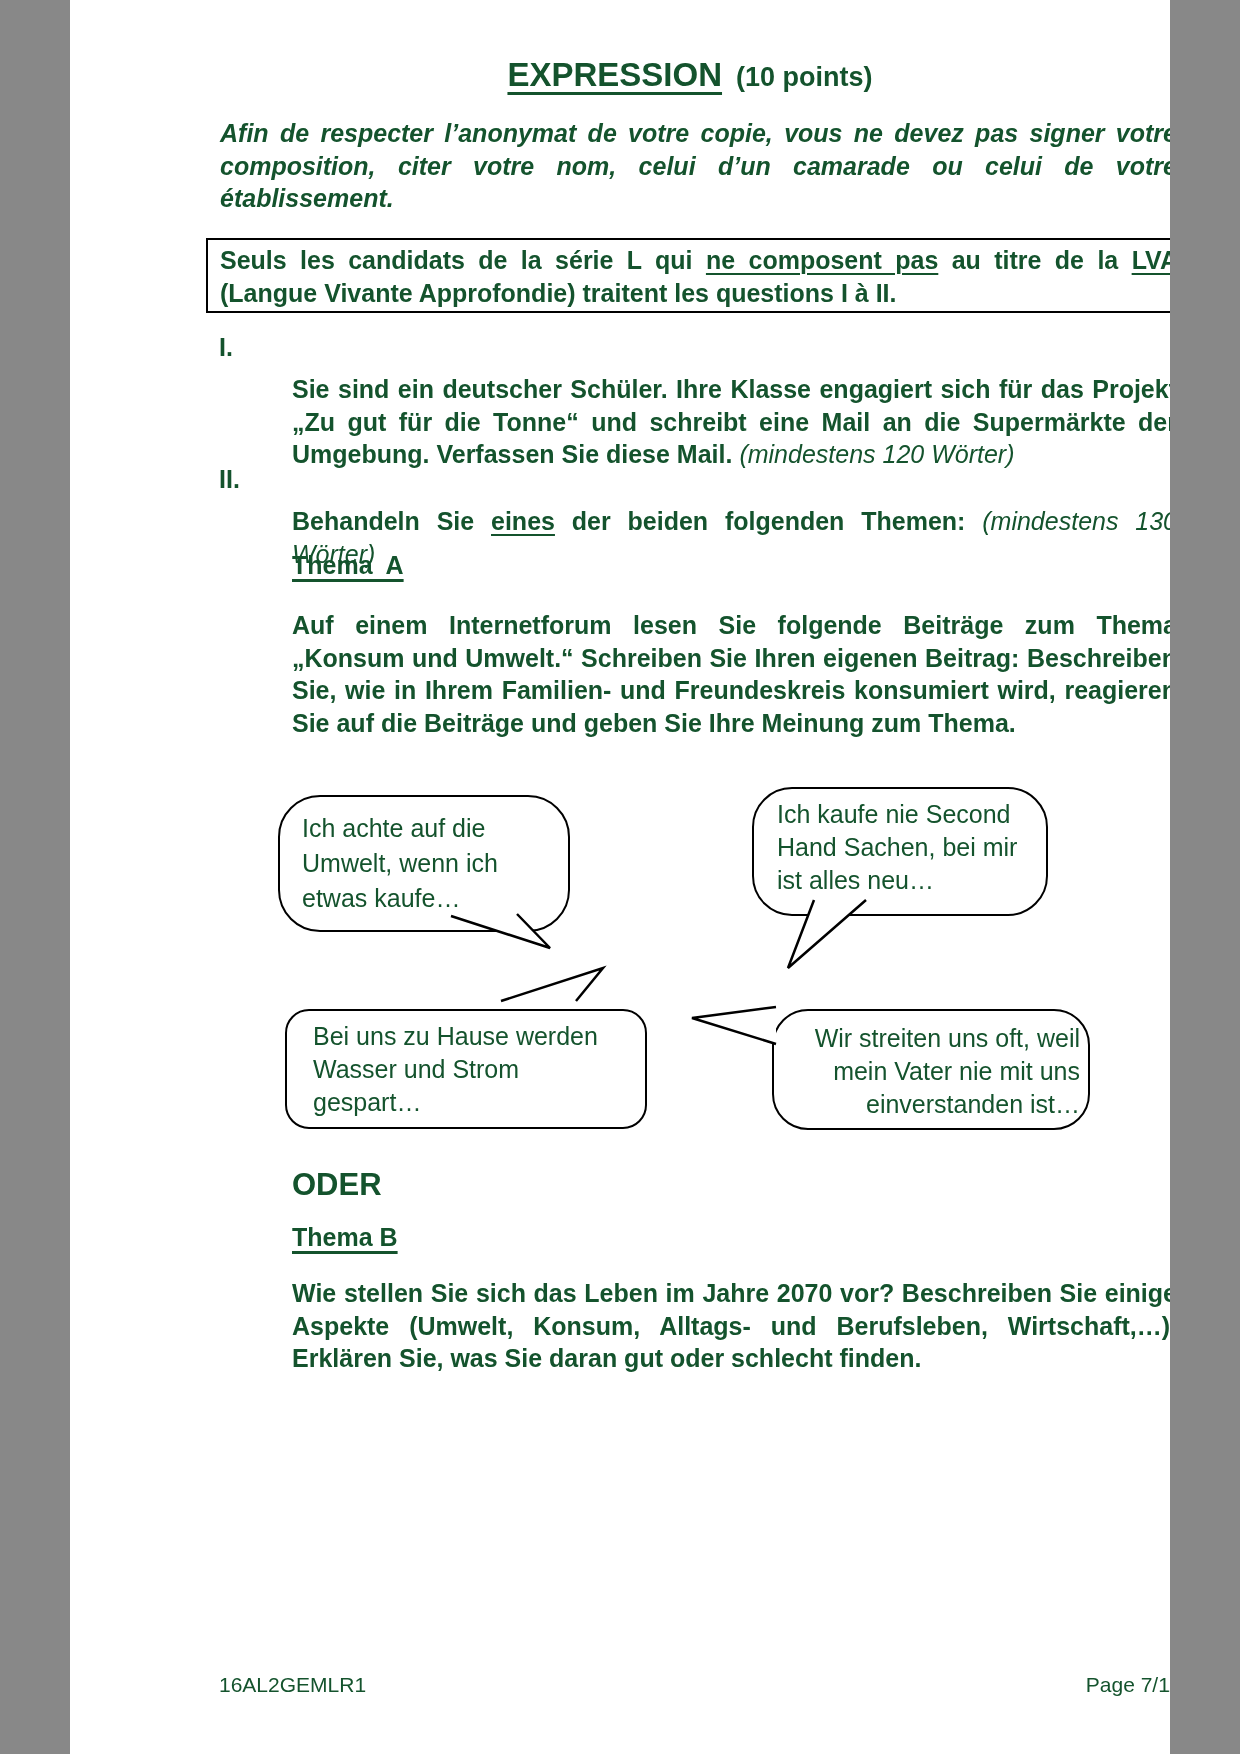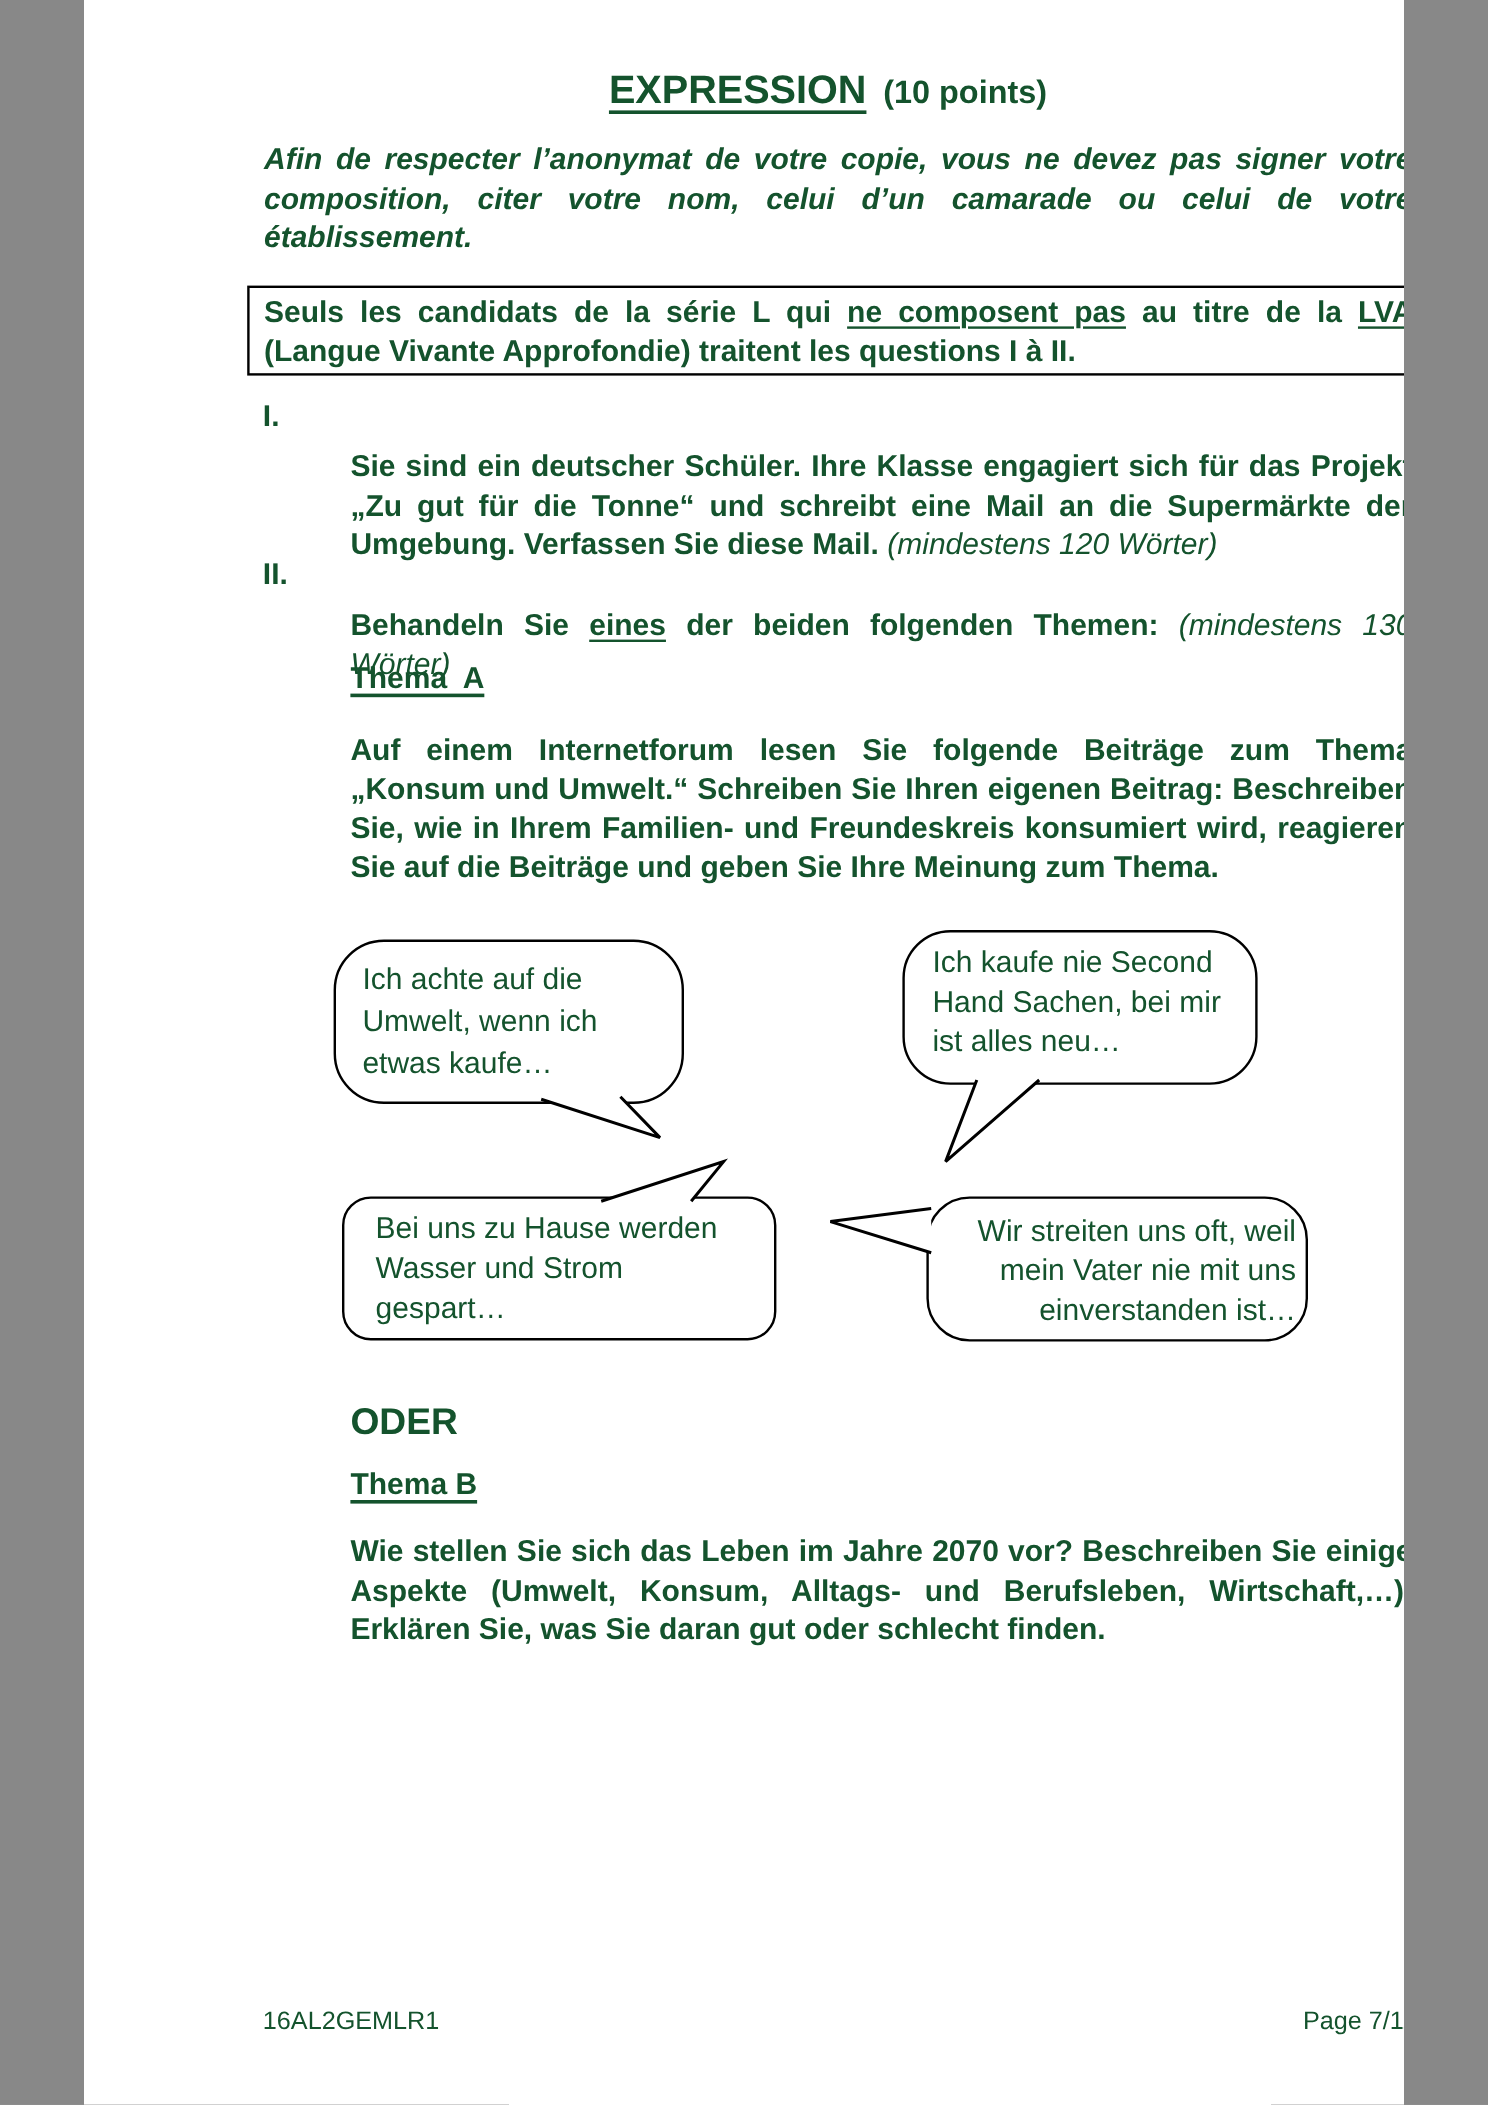--- a/index.html
+++ b/index.html
@@ -60,20 +60,21 @@
   .thema-b-h{left:222px;top:1221px;}
   .thema-b-p{left:222px;top:1277px;width:885px;}
   
   .bubble{
     position:absolute;
     box-sizing:border-box;
     background:#fff;
     border:2.5px solid #000;
     font-size:25px;font-weight:normal;
     z-index:1;
+    margin-top:12px;
   }
   .bubble .bline{white-space:nowrap;}
   .bubble-1{left:208px;top:783px;width:292px;height:137px;border-radius:42px;padding:14px 8px 0 22px;}
   .bubble-1 .bline{line-height:35px;}
   .bubble-2{left:682px;top:775px;width:296px;height:129px;border-radius:40px;padding:9px 8px 0 23px;}
   .bubble-2 .bline{line-height:33px;}
   .bubble-3{left:215px;top:997px;width:362px;height:120px;border-radius:24px;padding:9px 8px 0 26px;}
   .bubble-3 .bline{line-height:33px;}
   .bubble-4{left:702px;top:997px;width:318px;height:121px;border-radius:36px;padding:11px 8px 0 28px;text-align:right;}
   .bubble-4 .bline{line-height:33px;}

